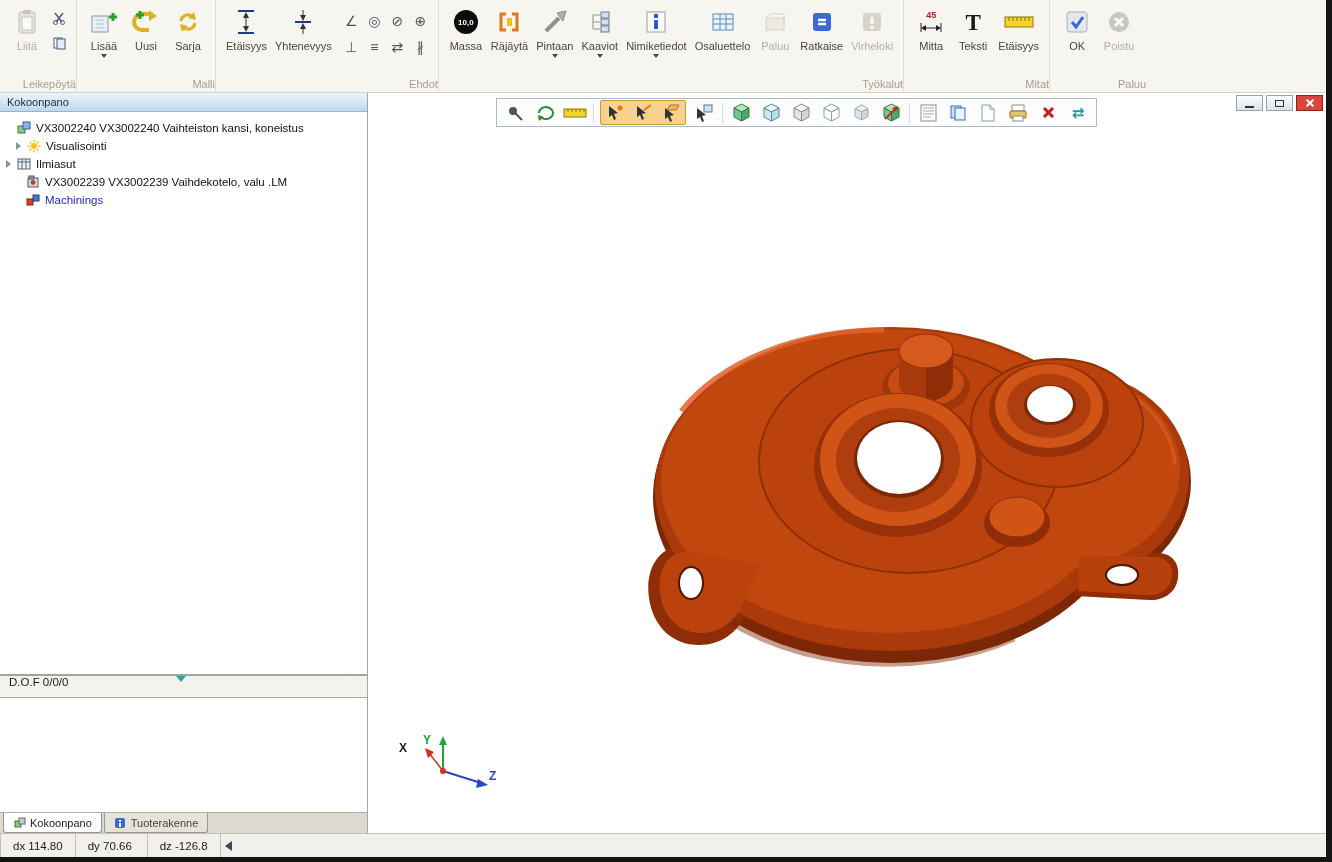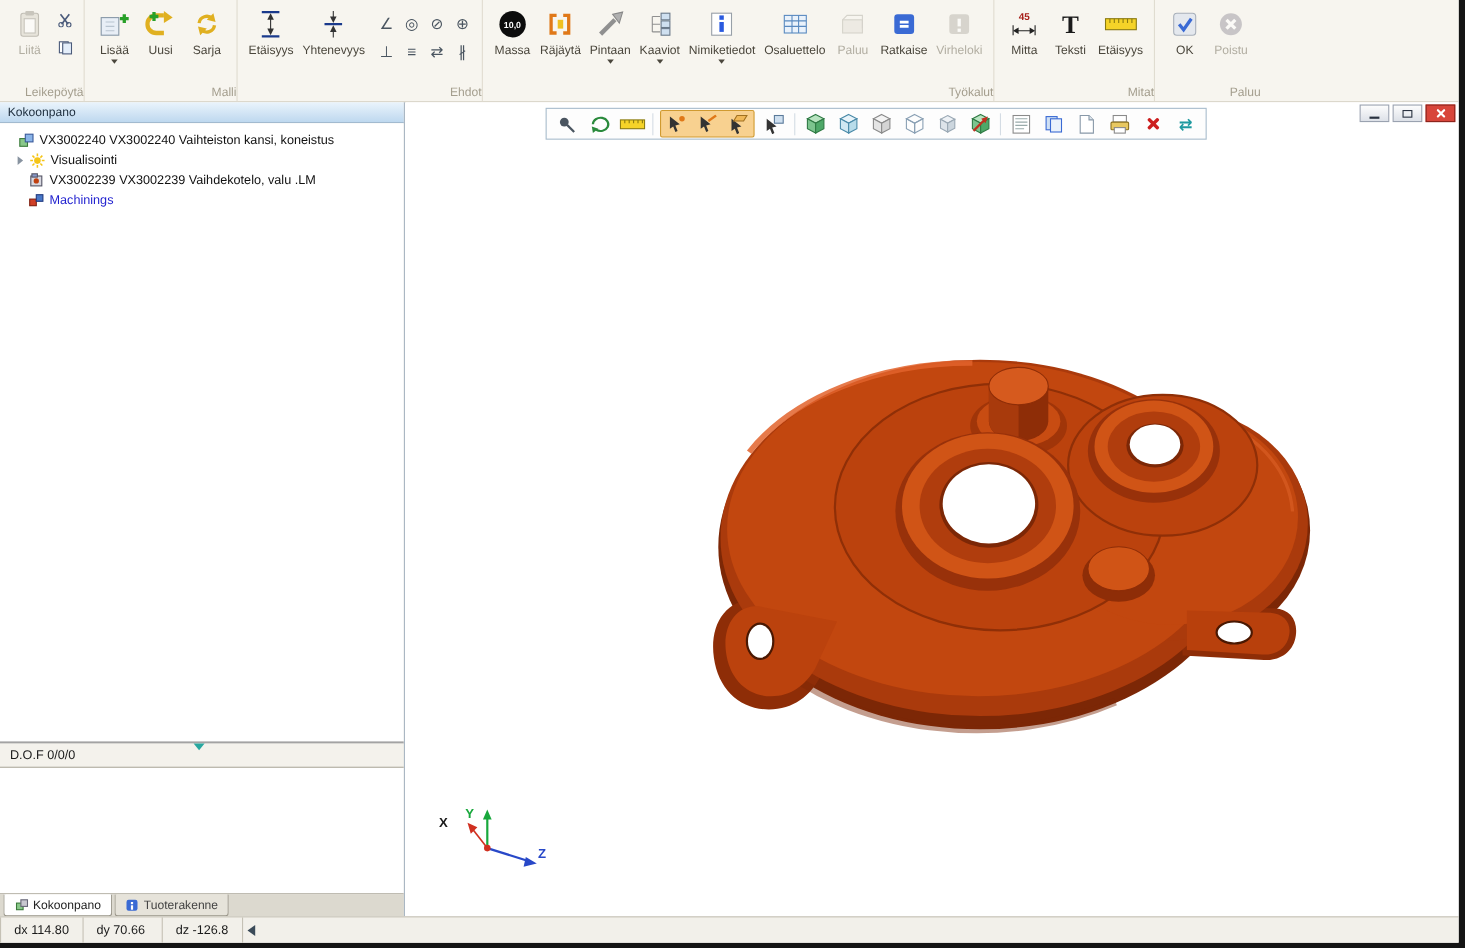--- a/index.html
+++ b/index.html
@@ -28,21 +28,21 @@
 
 
 .lpanel{position:absolute;left:0;top:93px;width:368px;height:740px;background:#f2f0ea;border-right:1px solid #98a8b8;display:flex;flex-direction:column}
 .lheader{height:19px;background:linear-gradient(#eaf4fc,#bed8ef);border-bottom:1px solid #9ab4cc;font-size:11px;color:#1c2c3c;padding:3px 7px}
 .tree{background:#fff;border-bottom:2px solid #a3a3a3;height:564px;overflow:hidden;padding-top:7px}
 .trow{display:flex;align-items:center;height:18px;font-size:11.5px;color:#101010;white-space:nowrap}
 .exp{width:0;height:0;border-top:4px solid transparent;border-bottom:4px solid transparent;border-left:5px solid #8893a0;margin:0 4px 0 0}
 .noexp{width:9px}
 .ticon{width:17px;height:15px;margin-right:4px;display:inline-flex;align-items:center;justify-content:center;flex:none}
 .link{color:#1f1fcf}
-.dofbar{height:22px;background:#f4f2ec;border-bottom:1px solid #b0aca0;font-size:11.5px;color:#1a1a1a;display:flex;align-items:center;padding:0 9px;position:relative}
+.dofbar{height:22px;background:#f4f2ec;border-bottom:1px solid #b0aca0;font-size:11.5px;color:#1a1a1a;display:flex;padding:0 9px;position:relative}
 .dof-handle{position:absolute;left:176px;top:0;width:0;height:0;border-left:5px solid transparent;border-right:5px solid transparent;border-top:6px solid #28a8a0}
 .lblank{flex:1;background:#fff;border-bottom:1px solid #b0aca0}
 .ltabs{height:20px;display:flex;align-items:stretch;background:#dcd9cf;padding-left:3px;gap:2px}
 .ltab{display:flex;align-items:center;gap:4px;font-size:11px;color:#222;padding:0 9px;border:1px solid #9a968a;border-top:none;border-radius:0 0 3px 3px}
 .ltab.active{background:#fff}
 .ltab.inactive{background:#e6e3da;color:#444}
 
 
 .viewport{position:absolute;left:369px;top:93px;width:957px;height:740px;background:#fff;overflow:hidden}
 .vtoolbar{position:absolute;left:127px;top:5px;height:29px;background:#fdfdfd;border:1px solid #a8bccc;display:flex;align-items:center;padding:2px 4px;gap:2px}
@@ -354,20 +354,30 @@
         <span class="ticon">
           <svg width="14" height="14">
               <circle cx="7" cy="7" r="3" fill="#f5c518"></circle>
               <g stroke="#f5c518" stroke-width="1.4">
                 <path d="M7 0.5v2.5M7 11v2.5M0.5 7h2.5M11 7h2.5M2.5 2.5l1.8 1.8M9.7 9.7l1.8 1.8M11.5 2.5 9.7 4.3M4.3 9.7 2.5 11.5"></path>
               </g>
             </svg>
         </span>
         <span>Visualisointi</span>
       </div>
+      <div class="trow" style="padding-left:6px">
+        <span class="exp"></span>
+        <span class="ticon">
+          <svg width="14" height="14">
+              <rect x="1" y="2" width="12" height="10" fill="#eaf2fb" stroke="#556a7a"></rect>
+              <path d="M1 5h12M5 2v10M9 2v10" stroke="#556a7a"></path>
+            </svg>
+        </span>
+        <span>Ilmiasut</span>
+      </div>
       <div class="trow" style="padding-left:15px">
         <span class="noexp"></span>
         <span class="ticon">
           <svg width="14" height="14">
               <rect x="2" y="3" width="10" height="9" fill="#d8d8e0" stroke="#556"></rect>
               <circle cx="7" cy="7.5" r="2.4" fill="#c04010"></circle>
               <rect x="3" y="1" width="5" height="3" fill="#8898c8" stroke="#556"></rect>
             </svg>
         </span>
         <span>VX3002239 VX3002239 Vaihdekotelo, valu .LM</span>

